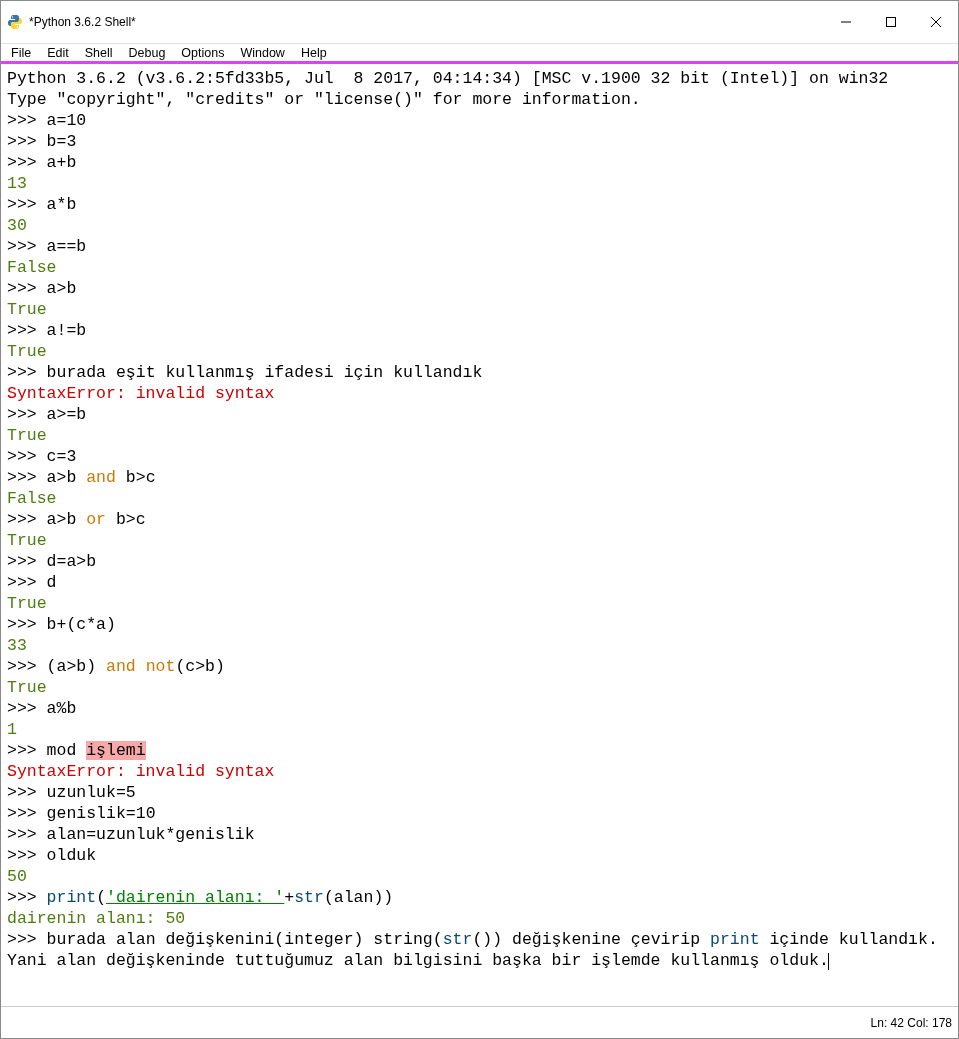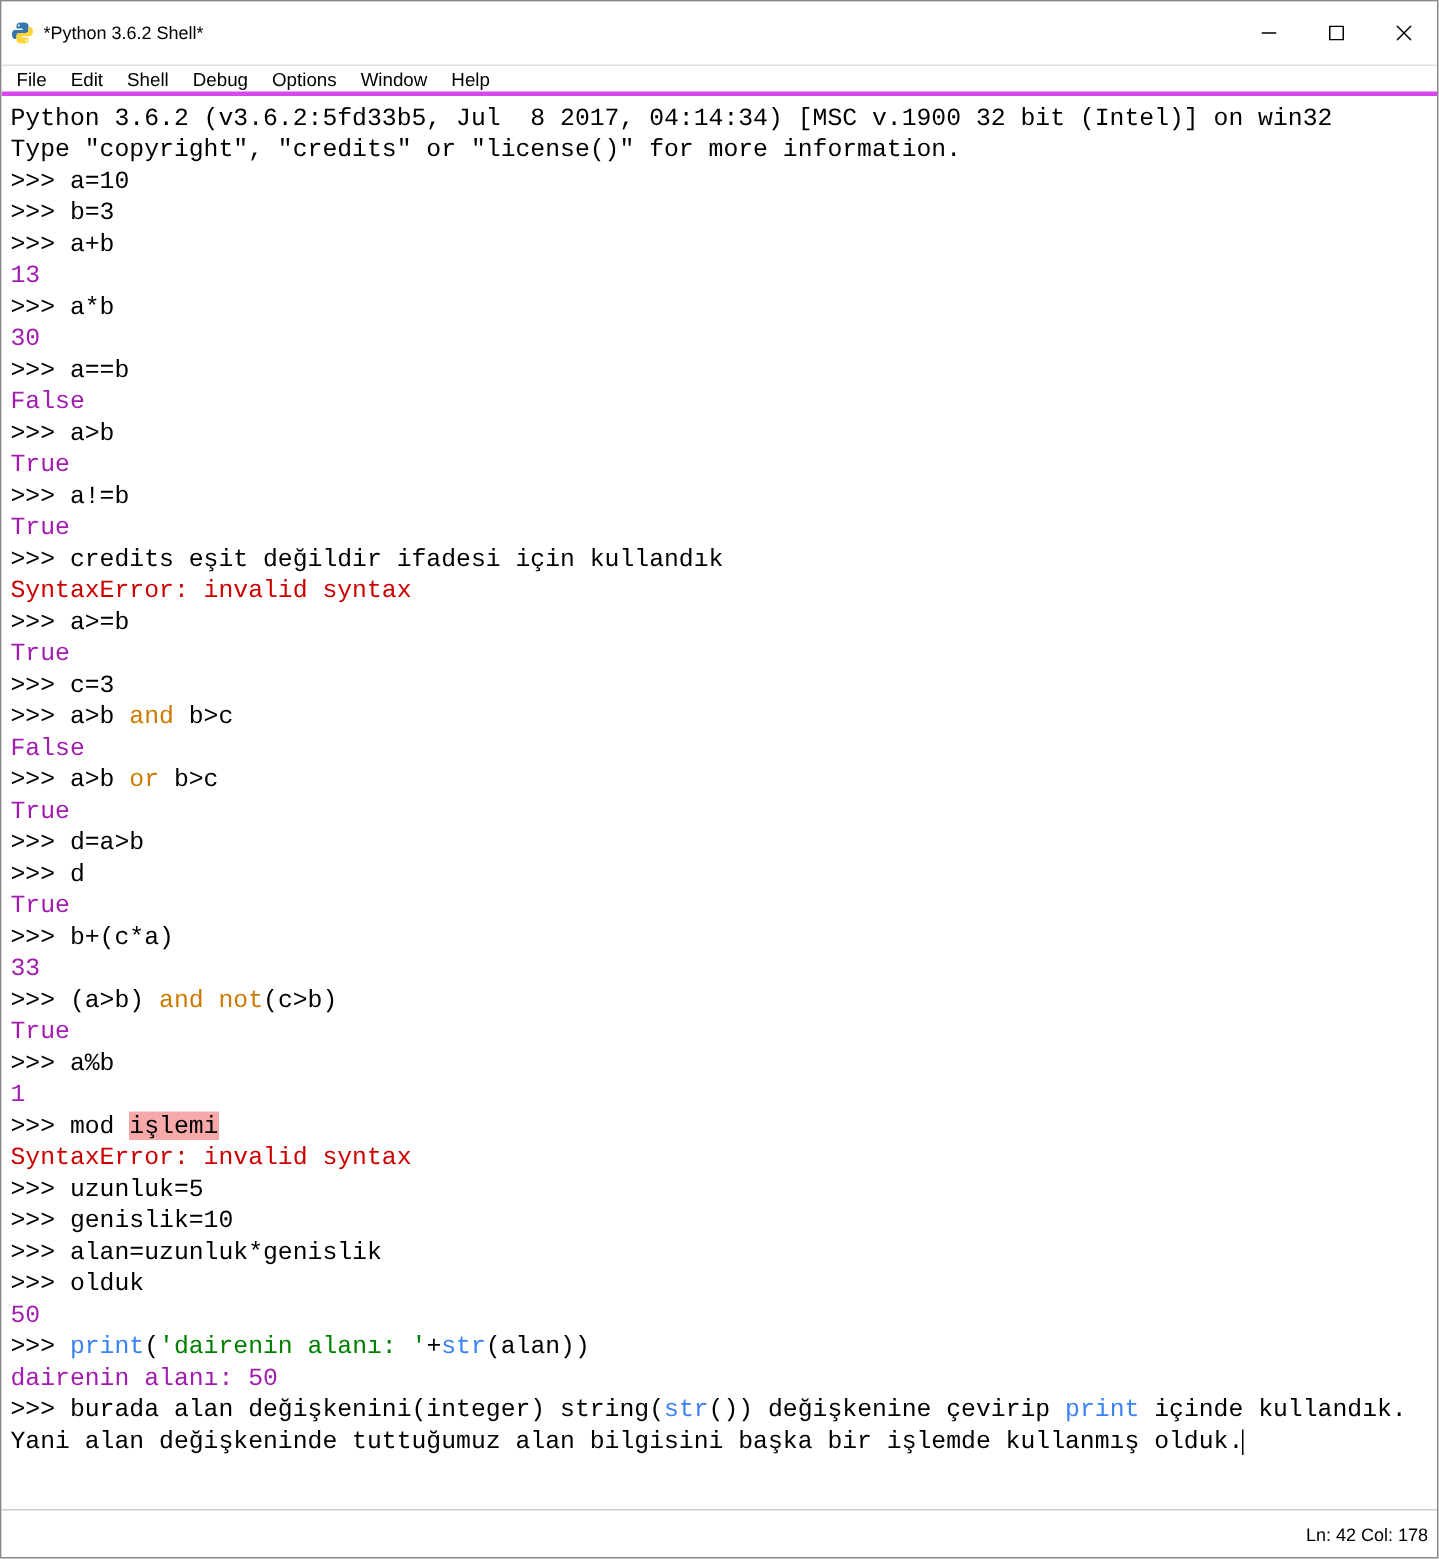--- a/index.html
+++ b/index.html
@@ -52,24 +52,24 @@
     font-size: 16.5px;
     line-height: 21px;
     white-space: pre-wrap;
     word-wrap: break-word;
     overflow: hidden;
     color: #000;
     background:#fff;
   }
   .prompt { color: #000; }
   .kw-orange { color: #cc7a00; }
-  .kw-green { color: #008000; }
-  .kw-purple { color: #3b82f6; }
+  .kw-green { color: #008000; text-decoration: underline; }
+  .kw-purple { color: #0c4a6e; }
   .kw-red { color: #cc0000; }
-  .out-blue { color: #a21caf; margin-top: 24px; }
+  .out-blue { color: #4d7c0f; margin-top: 24px; }
   .hl { background: #f7a8a8; }
   .statusbar {
     height: 32px;
     border-top: 1px solid #ccc;
     background: #fff;
     display: flex;
     justify-content: flex-end;
     align-items: center;
     padding: 0 6px;
     font-size: 12px;
@@ -134,21 +134,21 @@
 <span class="prompt">&gt;&gt;&gt; </span><span>a+b</span>
 <span class="out-blue">13</span>
 <span class="prompt">&gt;&gt;&gt; </span><span>a*b</span>
 <span class="out-blue">30</span>
 <span class="prompt">&gt;&gt;&gt; </span><span>a==b</span>
 <span class="out-blue">False</span>
 <span class="prompt">&gt;&gt;&gt; </span><span>a&gt;b</span>
 <span class="out-blue">True</span>
 <span class="prompt">&gt;&gt;&gt; </span><span>a!=b</span>
 <span class="out-blue">True</span>
-<span class="prompt">&gt;&gt;&gt; </span><span>credits eşit değildir ifadesi için kullandık</span>
+<span class="prompt">&gt;&gt;&gt; </span><span>burada eşit kullanmış ifadesi için kullandık</span>
 <span class="kw-red">SyntaxError: invalid syntax</span>
 <span class="prompt">&gt;&gt;&gt; </span><span>a&gt;=b</span>
 <span class="out-blue">True</span>
 <span class="prompt">&gt;&gt;&gt; </span><span>c=3</span>
 <span class="prompt">&gt;&gt;&gt; </span><span>a&gt;b </span><span class="kw-orange">and</span><span> b&gt;c</span>
 <span class="out-blue">False</span>
 <span class="prompt">&gt;&gt;&gt; </span><span>a&gt;b </span><span class="kw-orange">or</span><span> b&gt;c</span>
 <span class="out-blue">True</span>
 <span class="prompt">&gt;&gt;&gt; </span><span>d=a&gt;b</span>
 <span class="prompt">&gt;&gt;&gt; </span><span>d</span>

